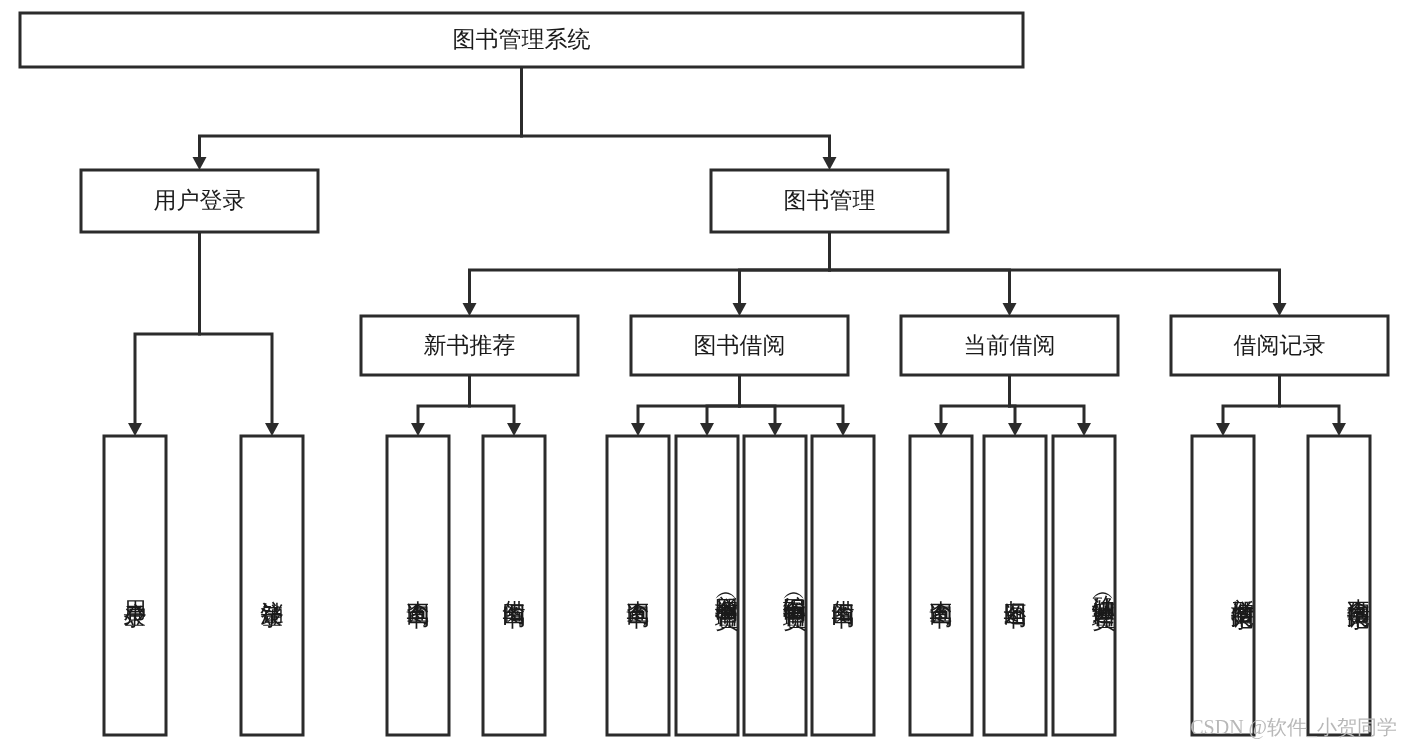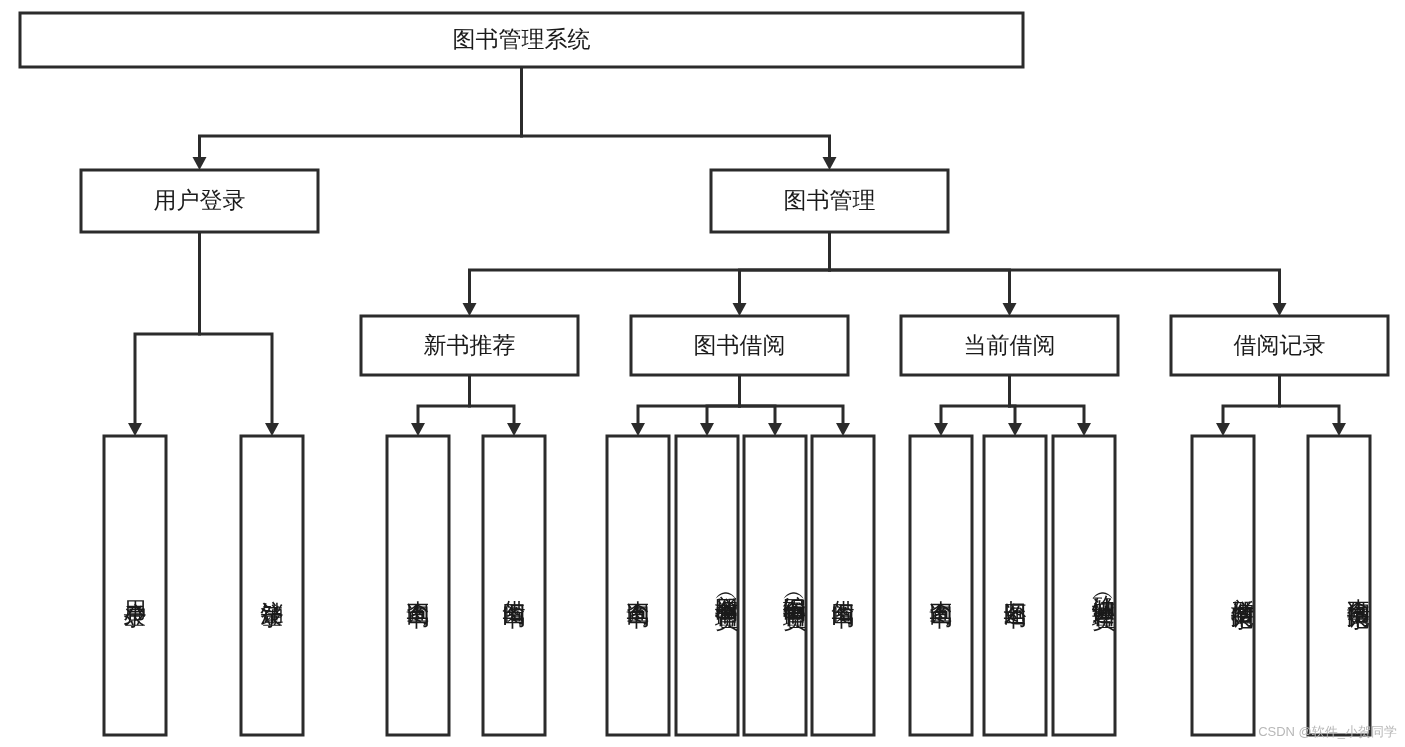--- a/index.html
+++ b/index.html
@@ -70,22 +70,22 @@
     pointer-events: none;
     user-select: none;
   }
   .leaf-label.centered {
     align-items: center;
   }
   .watermark {
     position: absolute;
     right: 8px;
     bottom: 6px;
-    font-family: Liberation Sans, sans-serif;
-    font-size: 13px;
+    font-family: Liberation Serif, serif;
+    font-size: 20px;
     color: #b8b8b8;
     white-space: nowrap;
     user-select: none;
   }
 </style>
 </head>
 <body>
 
 <div id="diagram-root">
   <svg class="tree" viewBox="0 0 1405 747" xmlns="http://www.w3.org/2000/svg">

